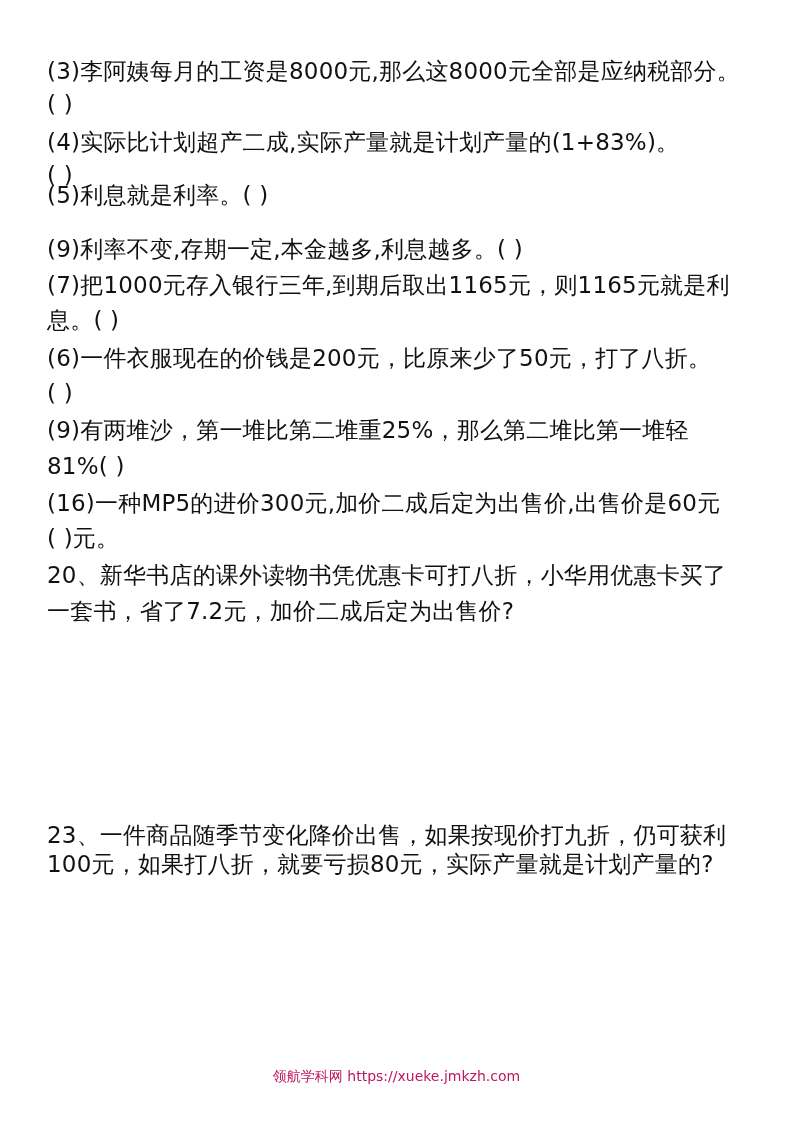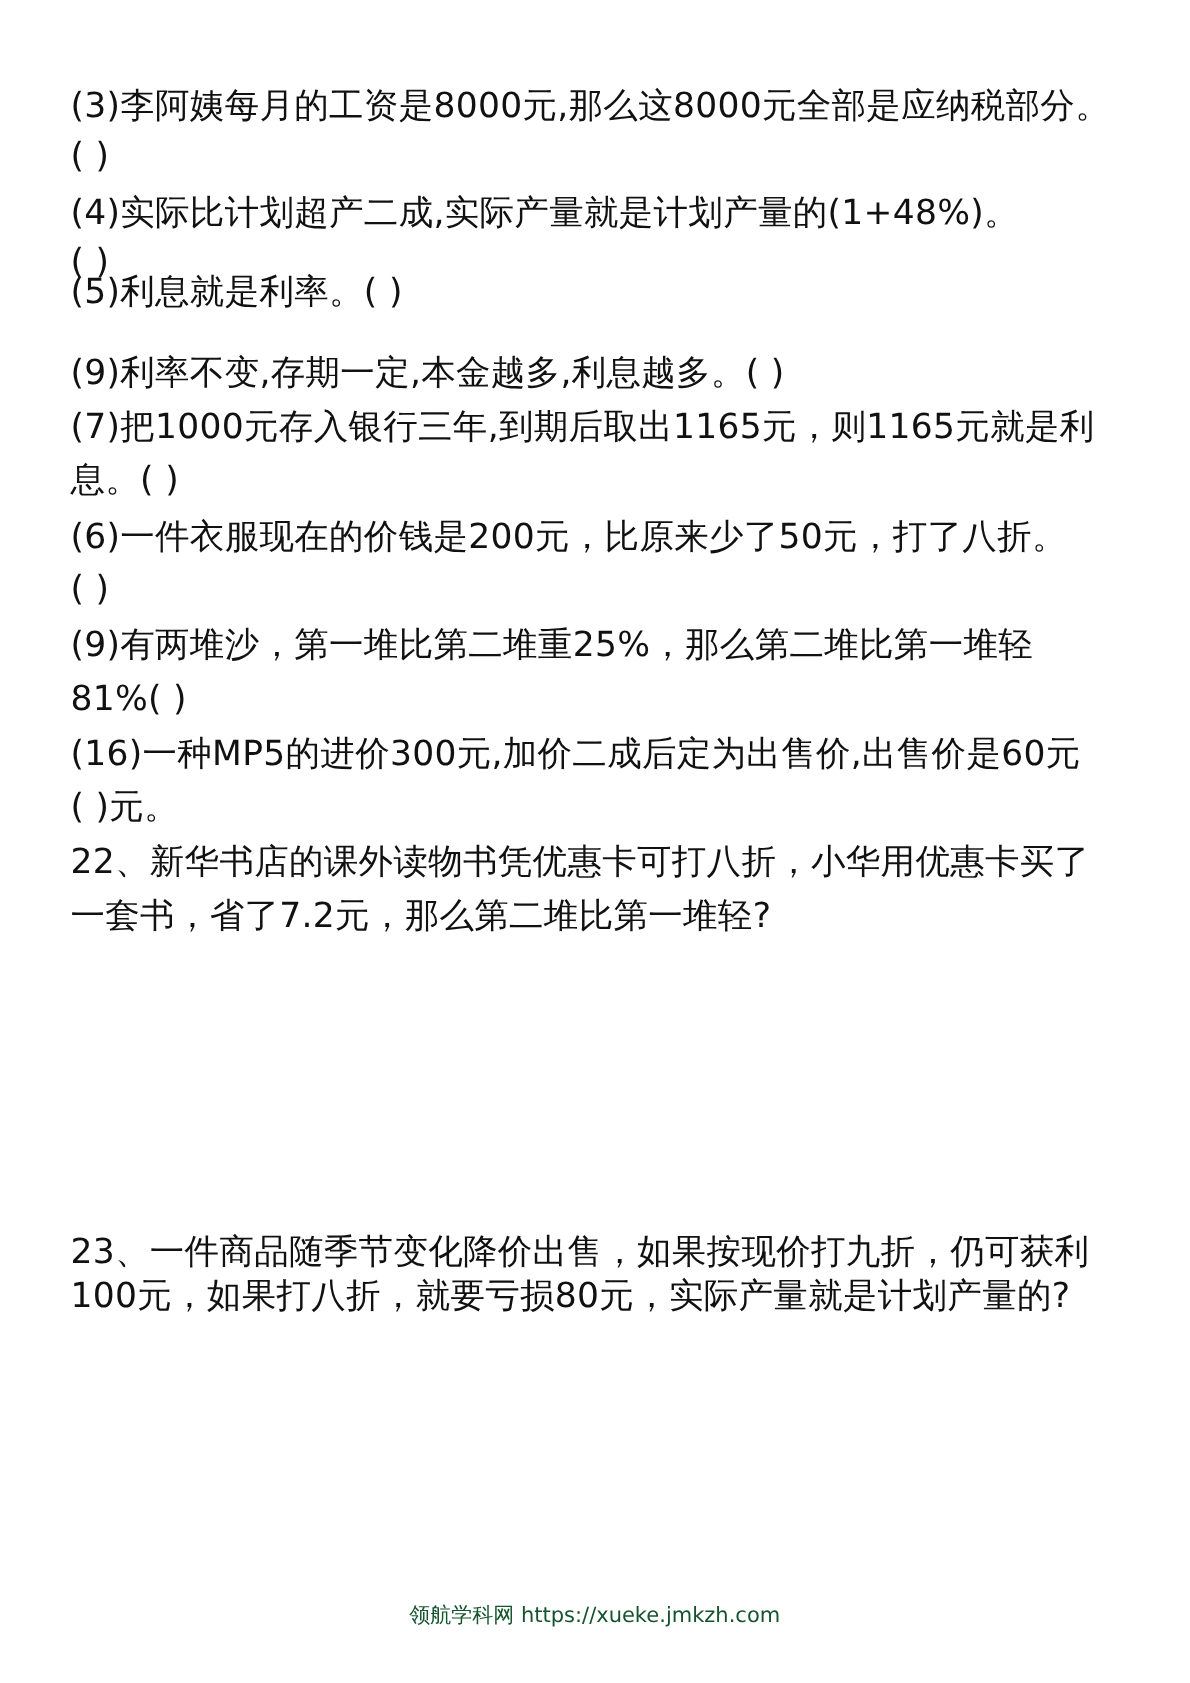--- a/index.html
+++ b/index.html
@@ -1,37 +1,37 @@
 <!DOCTYPE html>
 <html><head>
   <meta charset="utf-8">
   <style>
     html, body { margin: 0; padding: 0; background: #ffffff; }
     body { width: 793px; height: 1122px; position: relative; overflow: hidden;
       font-family: "DejaVu Sans", "Liberation Sans", sans-serif; color: #111; }
     .line { position: absolute; left: 47px; font-size: 23px; line-height: 30px; white-space: nowrap; letter-spacing: 0.2px; }
     .footer { position: absolute; top: 1068px; left: 0; width: 793px; text-align: center;
-      font-size: 14px; color: #14532d; font-family: "DejaVu Sans", sans-serif; }
+      font-size: 14px; color: #be185d; font-family: "DejaVu Sans", sans-serif; }
   </style>
 </head>
 <body>
 
 <div>
   <div class="line" style="top:56px">(3)李阿姨每月的工资是8000元,那么这8000元全部是应纳税部分。</div>
   <div class="line" style="top:89px">(        )</div>
-  <div class="line" style="top:127px">(4)实际比计划超产二成,实际产量就是计划产量的(1+48%)。</div>
+  <div class="line" style="top:127px">(4)实际比计划超产二成,实际产量就是计划产量的(1+83%)。</div>
   <div class="line" style="top:160px">(        )</div>
   <div class="line" style="top:180px">(5)利息就是利率。(        )</div>
   <div class="line" style="top:234px">(9)利率不变,存期一定,本金越多,利息越多。(        )</div>
   <div class="line" style="top:270px">(7)把1000元存入银行三年,到期后取出1165元，则1165元就是利</div>
   <div class="line" style="top:305px">息。(      )</div>
   <div class="line" style="top:343px">(6)一件衣服现在的价钱是200元，比原来少了50元，打了八折。</div>
   <div class="line" style="top:378px">(      )</div>
   <div class="line" style="top:415px">(9)有两堆沙，第一堆比第二堆重25%，那么第二堆比第一堆轻</div>
   <div class="line" style="top:451px">81%(        )</div>
   <div class="line" style="top:488px">(16)一种MP5的进价300元,加价二成后定为出售价,出售价是60元</div>
   <div class="line" style="top:523px">(        )元。</div>
-  <div class="line" style="top:560px">22、新华书店的课外读物书凭优惠卡可打八折，小华用优惠卡买了</div>
-  <div class="line" style="top:596px">一套书，省了7.2元，那么第二堆比第一堆轻?</div>
+  <div class="line" style="top:560px">20、新华书店的课外读物书凭优惠卡可打八折，小华用优惠卡买了</div>
+  <div class="line" style="top:596px">一套书，省了7.2元，加价二成后定为出售价?</div>
   <div class="line" style="top:820px">23、一件商品随季节变化降价出售，如果按现价打九折，仍可获利</div>
   <div class="line" style="top:849px">100元，如果打八折，就要亏损80元，实际产量就是计划产量的?</div>
   <div class="footer">领航学科网 https://xueke.jmkzh.com</div>
 </div>
 
 </body></html>

